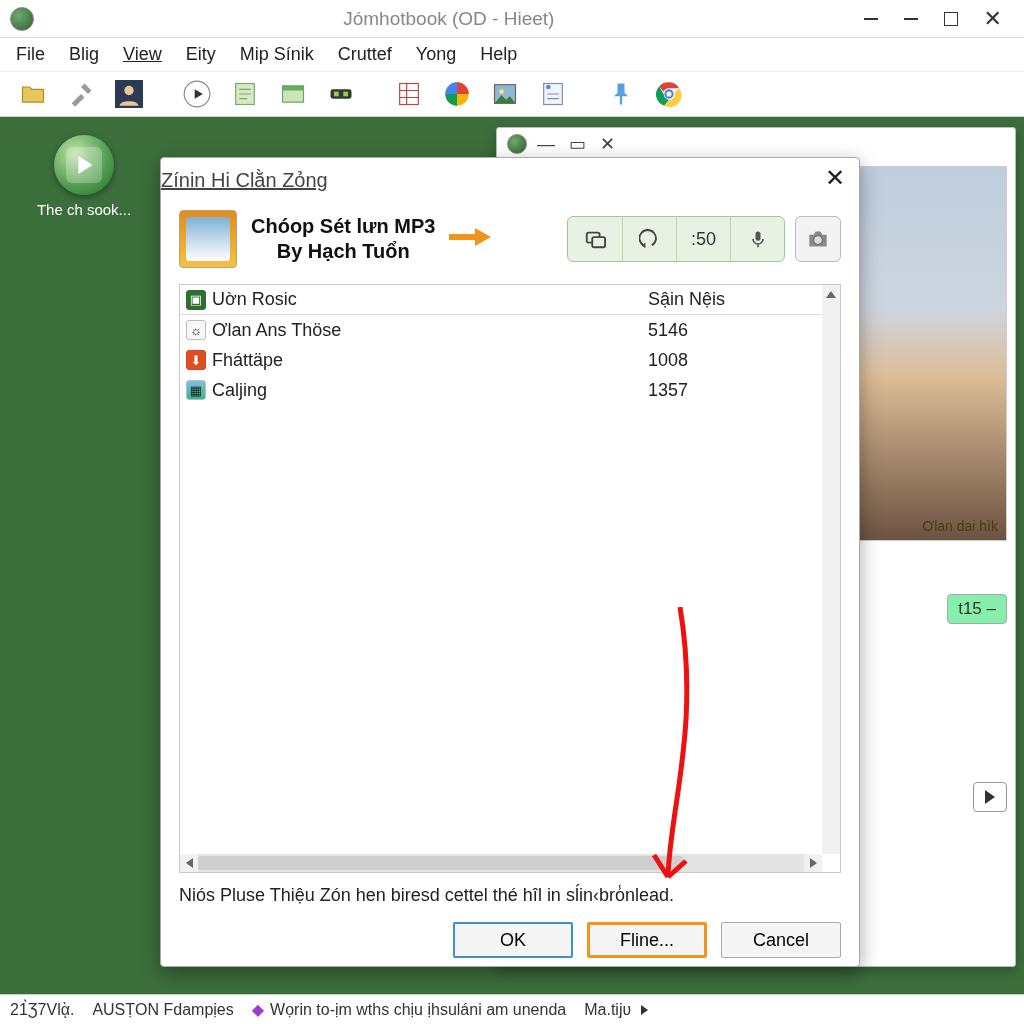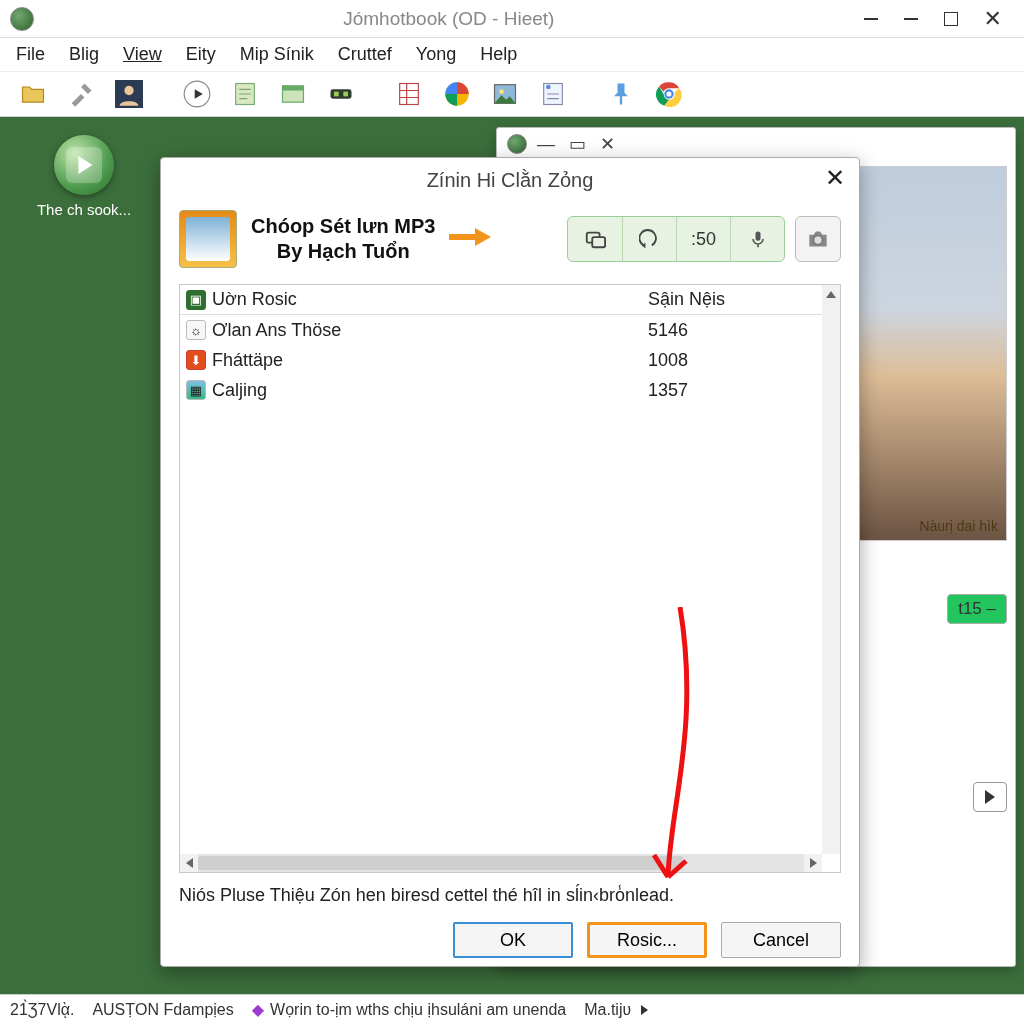--- a/index.html
+++ b/index.html
@@ -38,28 +38,28 @@
 .side-panel { position: absolute; right: 8px; top: 10px; width: 520px; height: 840px; background: #fff; border: 1px solid #bbb; border-radius: 3px; box-shadow: 0 4px 12px rgba(0,0,0,.25); display: flex; flex-direction: column; }
 .side-titlebar { height: 32px; display: flex; align-items: center; padding: 0 10px; gap: 10px; }
 .side-titlebar .side-icon { width: 20px; height: 20px; border-radius: 50%; background: radial-gradient(circle at 35% 35%, #6fa96f, #2e5f2e); border: 1px solid #888; }
 .side-titlebar .side-title { flex: 1; font-size: 16px; color: #444; }
 .side-titlebar .side-wc { display: flex; gap: 14px; align-items: center; font-size: 18px; color: #444; }
 .side-content { flex: 1; padding: 6px 8px 8px 8px; display: flex; flex-direction: column; gap: 8px; }
 .side-content .photo { width: 100%; height: 375px; background: linear-gradient(#bfcddd 0%, #cdd5df 38%, #ddbd97 56%, #6c5342 100%); position: relative; border: 1px solid #ccc; }
 .side-content .photo::after { content: ""; position: absolute; left: 40px; bottom: 0; width: 150px; height: 160px; background: radial-gradient(ellipse at 40% 30%, #3b2d23, #180f09); border-top-left-radius: 60% 80%; border-top-right-radius: 50% 60%; }
 .side-content .photo .caption { position: absolute; right: 8px; bottom: 6px; font-size: 14px; color: #4b3a14; }
 .side-content .cursive { font-family: "Segoe Script", cursive; color: #aaa; font-size: 20px; padding-left: 4px; }
-.side-content .chip { align-self: flex-end; padding: 4px 10px; border: 1px solid #aaa; border-radius: 4px; font-size: 17px; color: #333; background: #22c55e; margin-top: 14px; }
+.side-content .chip { align-self: flex-end; padding: 4px 10px; border: 1px solid #aaa; border-radius: 4px; font-size: 17px; color: #333; background: #86efac; margin-top: 14px; }
 .side-content .info-lines { margin-top: 80px; font-size: 18px; color: #222; display: flex; flex-direction: column; gap: 10px; padding-left: 4px; }
 .side-content .play-small { align-self: flex-end; width: 34px; height: 30px; border: 1px solid #999; border-radius: 4px; display: flex; align-items: center; justify-content: center; margin-top: 10px; }
 .side-content .play-small::after { content: ""; border-left: 10px solid #333; border-top: 7px solid transparent; border-bottom: 7px solid transparent; }
 
 
 .dialog { position: absolute; left: 160px; top: 40px; width: 700px; height: 810px; background: #fff; border: 1px solid #aaa; border-radius: 4px; box-shadow: 0 6px 20px rgba(0,0,0,.35); display: flex; flex-direction: column; }
-.dialog-titlebar { height: 44px; display: flex; align-items: center; justify-content: center; position: relative; font-size: 20px; color: #444; }
+.dialog-titlebar { height: 44px; display: flex; align-items: center; position: relative; font-size: 20px; color: #444; text-decoration: underline; }
 .dialog-titlebar .close { position: absolute; right: 14px; top: 6px; font-size: 24px; color: #222; }
 .dialog-header { display: flex; align-items: center; padding: 8px 18px 16px 18px; gap: 14px; }
 .dialog-header .cover { width: 58px; height: 58px; background: linear-gradient(#e38b1a, #f5c047); border: 1px solid #aa7; border-radius: 4px; position: relative; }
 .dialog-header .cover::after { content: ""; position: absolute; inset: 6px; background: linear-gradient(#7fb2d6, #fff); border-radius: 3px; }
 .dialog-header .titles { display: flex; flex-direction: column; gap: 2px; align-items: center; }
 .dialog-header .titles .line1 { font-size: 20px; font-weight: 700; color: #111; }
 .dialog-header .titles .line2 { font-size: 20px; font-weight: 700; color: #111; }
 .dialog-header .arrow { color: #f2941a; }
 .dialog-header .arrow svg { width: 42px; height: 24px; }
 .controls-cluster { display: flex; align-items: center; gap: 10px; margin-left: auto; }
@@ -235,21 +235,21 @@
       <div class="side-titlebar">
         <div class="side-icon"></div>
         <div class="side-wc">
           <span>—</span>
           <span>▭</span>
           <span>✕</span>
         </div>
       </div>
       <div class="side-content">
         <div class="photo">
-          <div class="caption">Nàurị dai hìk</div>
+          <div class="caption">Ơlan dai hìk</div>
         </div>
         <div class="cursive">k Ley</div>
         <div class="chip">t15 –</div>
         <div class="info-lines">
           <span>by Sfartine</span>
           <span>ánd Burine</span>
         </div>
         <div class="play-small"></div>
       </div>
     </div>
@@ -339,21 +339,21 @@
           <div class="hl"></div>
           <div class="track"></div>
           <div class="hr"></div>
         </div>
       </div>
 
       <div class="dialog-footer">
         <div class="hint">Niós Pluse Thiệu Zón hen biresd cettel thé hîl in sĺin‹bro̾nlead.</div>
         <div class="dialog-buttons">
           <button class="ok">OK</button>
-          <button class="fline">Rosic...</button>
+          <button class="fline">Fline...</button>
           <button>Cancel</button>
         </div>
       </div>
     </div>
 
     <div class="guide-arrow">
       <svg viewBox="0 0 80 320">
           <path d="M40 0 C 60 120 30 200 28 270" stroke="#e11" stroke-width="5" fill="none"></path>
           <path d="M28 270 l-14 -22 m14 22 l18 -16" stroke="#e11" stroke-width="5" fill="none"></path>
         </svg>

